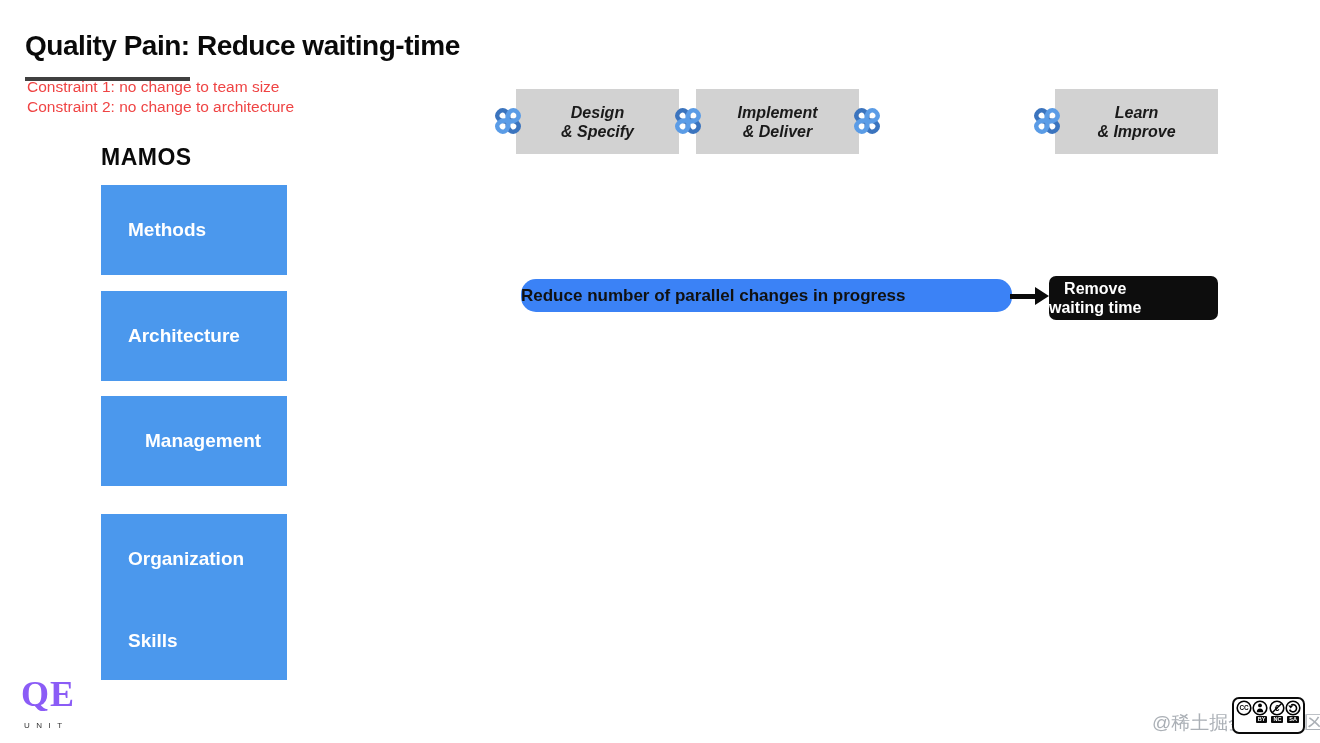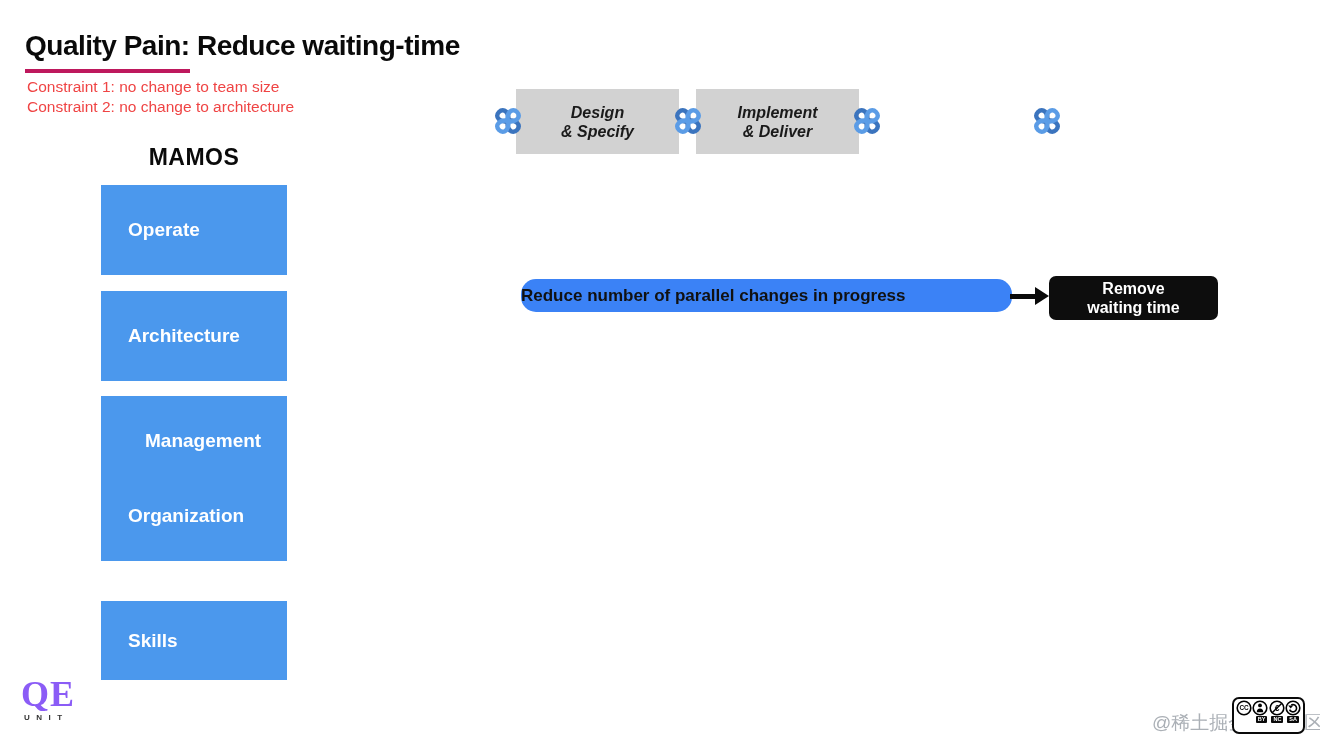--- a/index.html
+++ b/index.html
@@ -2,46 +2,46 @@
 <html><head>
 <meta charset="utf-8">
 <style>
   * { margin: 0; padding: 0; box-sizing: border-box; }
   html, body { width: 1320px; height: 743px; background: #ffffff; }
   body { font-family: "Liberation Sans", sans-serif; position: relative; overflow: hidden; }
   .canvas { position: absolute; left: 0; top: 0; width: 1320px; height: 743px; }
 
   
   .title { position: absolute; left: 25px; top: 30px; font-size: 28px; font-weight: bold; color: #0a0a0a; letter-spacing: -0.5px; white-space: nowrap; }
-  .title .underlined { border-bottom: 4px solid #be185d; padding-bottom: 8px; }
+  .title .underlined { border-bottom: 4px solid #404040; padding-bottom: 16px; }
 
   
   .constraints { position: absolute; left: 27px; top: 77px; font-size: 15.5px; line-height: 20px; color: #ef4444; }
 
   
-  .mamos-heading { position: absolute; left: 101px; top: 144px; width: 186px; text-align: center; font-size: 23px; font-weight: bold; color: #0a0a0a; letter-spacing: 0.5px; }
+  .mamos-heading { position: absolute; left: 101px; top: 144px; width: 186px; font-size: 23px; font-weight: bold; color: #0a0a0a; letter-spacing: 0.5px; }
   .mamos-box { position: absolute; left: 101px; width: 186px; background: #4b98ed; color: #ffffff; font-weight: bold; font-size: 19px; display: flex; align-items: center; padding-left: 27px; }
 
   
   .stage { position: absolute; top: 89px; width: 163px; height: 65px; background: #d2d2d2; display: flex; align-items: center; justify-content: center; }
   .stage-label { font-size: 16px; font-weight: bold; font-style: italic; color: #1a1a1a; text-align: center; line-height: 19px; white-space: pre-line; }
   .link-icon { position: absolute; top: 104px; width: 34px; height: 34px; }
 
   
   .action-pill { position: absolute; left: 521px; top: 279px; width: 491px; height: 33px; background: #3b82f6; border-radius: 15px; display: flex; align-items: center; justify-content: flex-start; }
   .action-pill span { font-size: 17px; font-weight: bold; color: #111111; }
   .arrow-line { position: absolute; left: 1010px; top: 294px; width: 30px; height: 5px; background: #0a0a0a; }
   .arrow-head { position: absolute; left: 1035px; top: 287px; width: 0; height: 0; border-top: 9px solid transparent; border-bottom: 9px solid transparent; border-left: 14px solid #0a0a0a; }
-  .outcome-box { position: absolute; left: 1049px; top: 276px; width: 169px; height: 44px; background: #0d0d0d; border-radius: 7px; display: flex; align-items: center; justify-content: center; }
+  .outcome-box { position: absolute; left: 1049px; top: 276px; width: 169px; height: 44px; background: #0d0d0d; border-radius: 7px; display: flex; align-items: center; justify-content: flex-start; }
   .outcome-box span { font-size: 16px; font-weight: bold; color: #ffffff; text-align: center; line-height: 19px; white-space: pre-line; }
 
   
   .qe-logo { position: absolute; left: 21px; top: 676px; }
   .qe-main { font-family: "Liberation Serif", serif; font-size: 36px; font-weight: bold; color: #8b5cf6; letter-spacing: 1px; line-height: 36px; }
-  .qe-sub { font-size: 8px; font-weight: bold; color: #333333; letter-spacing: 6.5px; margin-top: 1px; margin-left: 3px; }
+  .qe-sub { font-size: 8px; font-weight: normal; color: #333333; letter-spacing: 6.5px; margin-top: 9px; margin-left: 3px; }
 
   
   .watermark { position: absolute; left: 1152px; top: 710px; font-size: 19px; color: #abb0b6; z-index: 1; white-space: nowrap; }
   .cc-badge { position: absolute; left: 1232px; top: 697px; width: 73px; height: 37px; background: #ffffff; border: 2.5px solid #0a0a0a; border-radius: 7px; z-index: 2; padding: 1px 2px 0 2px; }
   .cc-circles { display: flex; justify-content: space-between; align-items: center; }
   .cc-labels { display: flex; justify-content: flex-end; gap: 4px; margin-top: 0px; padding-right: 2px; }
   .cc-chip { background: #0a0a0a; color: #ffffff; font-size: 5.5px; font-weight: bold; line-height: 7px; padding: 0 2px; border-radius: 1px; }
 </style>
 </head>
 <body>
@@ -51,42 +51,46 @@
   <div class="title"><span class="underlined">Quality Pain:</span> <span>Reduce waiting-time</span></div>
 
   <div class="constraints">
     <div>Constraint 1: no change to team size</div>
     <div>Constraint 2: no change to architecture</div>
   </div>
 
   <div class="mamos-heading">MAMOS</div>
 
   <div class="mamos-box" style="top:185px;height:90px;">
-      <span>Operate</span>
+      <span>Methods</span>
     </div>
   <div class="mamos-box" style="top:291px;height:90px;">
       <span>Architecture</span>
     </div>
   <div class="mamos-box" style="top:396px;height:90px;padding-left:44px;">
       <span>Management</span>
     </div>
-  <div class="mamos-box" style="top:471px;height:90px;">
+  <div class="mamos-box" style="top:514px;height:90px;">
       <span>Organization</span>
     </div>
   <div class="mamos-box" style="top:601px;height:79px;">
       <span>Skills</span>
     </div>
 
   <div class="stage" style="left:516px;">
       <span class="stage-label">Design
 &amp; Specify</span>
     </div>
   <div class="stage" style="left:696px;">
       <span class="stage-label">Implement
 &amp; Deliver</span>
+    </div>
+  <div class="stage" style="left:1055px;">
+      <span class="stage-label">Learn
+&amp; Improve</span>
     </div>
 
   <svg class="link-icon" style="left:491px;" viewBox="0 0 32 32">
     <g transform="rotate(45 16 16)" fill="none" stroke-linecap="round" stroke-linejoin="round">
       <path d="M 16 16 C 12 9.5, 4 9.5, 4 16 C 4 22.5, 12 22.5, 16 16 C 20 9.5, 28 9.5, 28 16 C 28 22.5, 20 22.5, 16 16 Z" stroke="#3b74be" stroke-width="4.2"></path>
       <path transform="rotate(90 16 16)" d="M 16 16 C 12 9.5, 4 9.5, 4 16 C 4 22.5, 12 22.5, 16 16 C 20 9.5, 28 9.5, 28 16 C 28 22.5, 20 22.5, 16 16 Z" stroke="#5b9ce6" stroke-width="4.2"></path>
     </g>
   </svg>
   <svg class="link-icon" style="left:671px;" viewBox="0 0 32 32">
     <g transform="rotate(45 16 16)" fill="none" stroke-linecap="round" stroke-linejoin="round">

